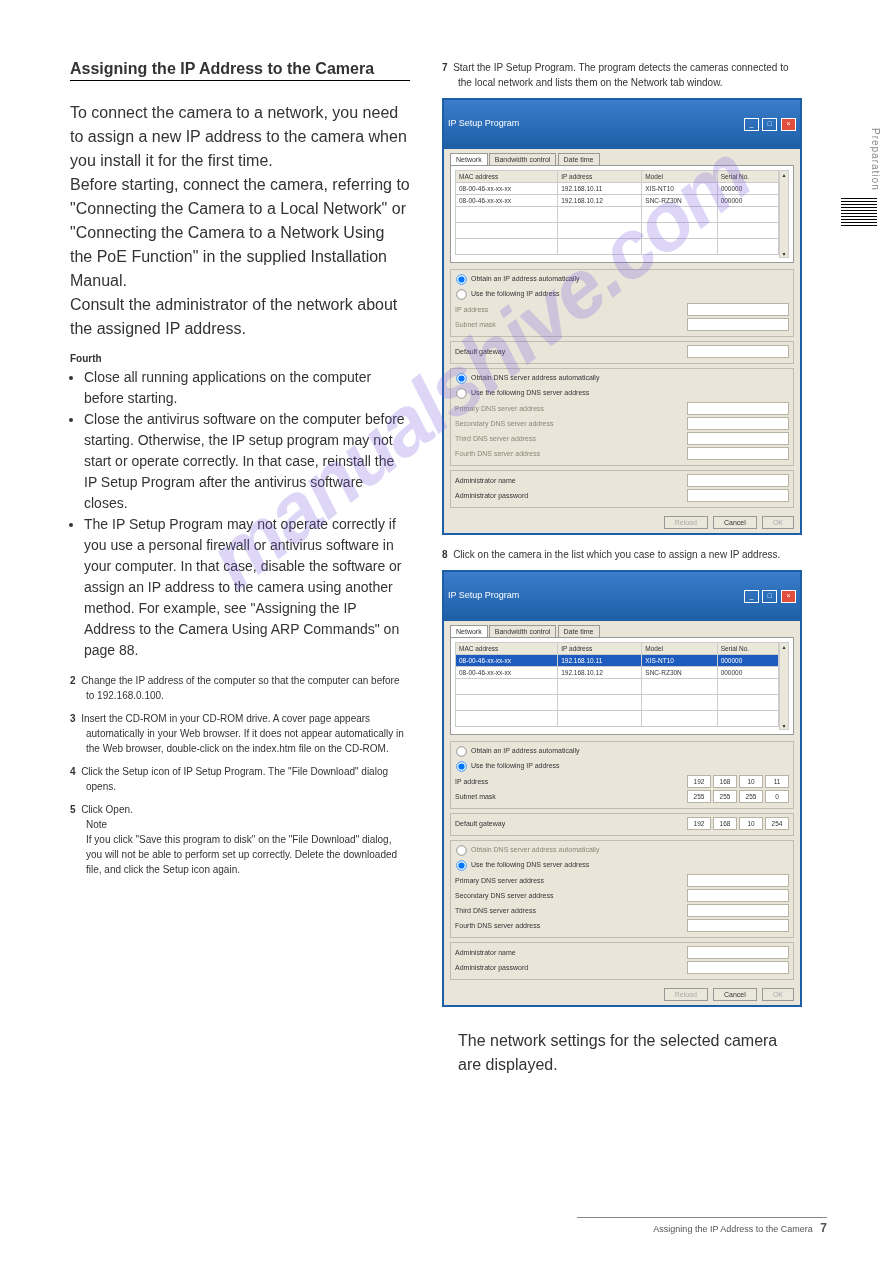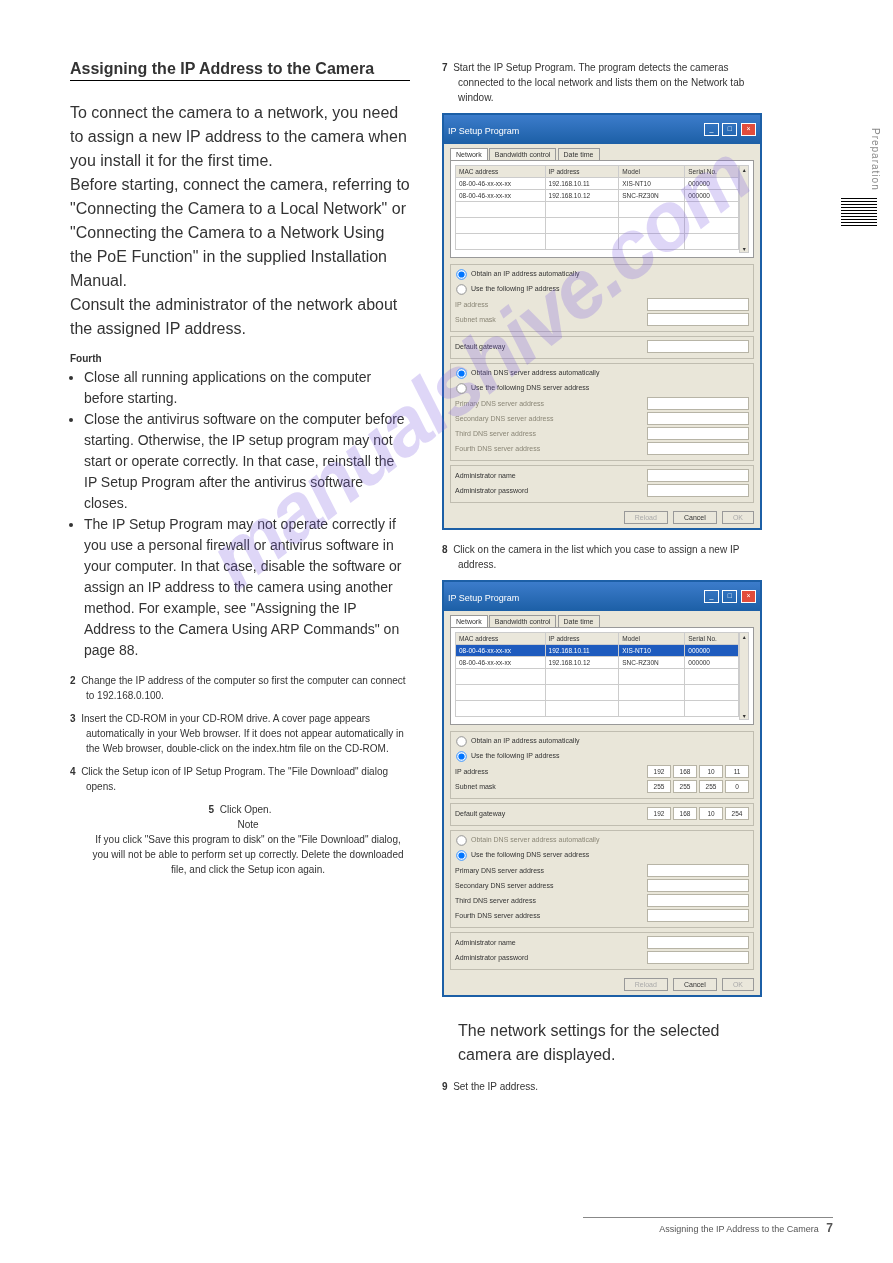--- a/index.html
+++ b/index.html
@@ -1,26 +1,26 @@
 <!DOCTYPE html>
 <html><head>
 <meta charset="utf-8">
 <style>
 body { margin: 0; font-family: Arial, sans-serif; font-size: 10px; color: #333; width: 893px; background: #fff; }
 .page { position: relative; width: 893px; height: 1263px; padding: 60px 58px 40px 70px; box-sizing: border-box; }
 .cols { display: flex; gap: 32px; }
 .left-col { width: 340px; }
-.right-col { width: 320px; }
+.right-col { width: 360px; }
 .heading { font-size: 16px; font-weight: bold; margin-bottom: 2px; }
 .hr { border-bottom: 1px solid #000; margin-bottom: 20px; }
 .body-text { font-size: 16px; line-height: 1.5; margin-bottom: 12px; }
 .note-hd { font-weight: bold; font-size: 10px; margin-bottom: 3px; }
 .step { margin-bottom: 8px; padding-left: 16px; text-indent: -16px; font-size: 10px; line-height: 1.5; }
 .dialog { border: 2px solid #1C5FA6; background: #E9E6D9; font-size: 7.5px; margin-bottom: 12px; }
-.titlebar { background: linear-gradient(#3C7CCB, #1C5FA6); color: #fff; font-size: 9px; padding: 8px 4px; display: flex; justify-content: space-between; align-items: flex-end; }
+.titlebar { background: linear-gradient(#3C7CCB, #1C5FA6); color: #fff; font-size: 9px; padding: 18px 4px; display: flex; justify-content: space-between; align-items: flex-start; }
 .titlebar-btns span { display: inline-block; width: 13px; height: 11px; border: 1px solid #fff; margin-left: 1px; font-size: 7px; text-align: center; line-height: 10px; }
 .close { background: #E24D3C; }
 .tabs { padding: 4px 6px 0; }
 .tab { display: inline-block; border: 1px solid #999; border-bottom: none; background: #E9E6D9; padding: 2px 5px; font-size: 7px; margin-right: -1px; }
 .tab.active { background: #fff; position: relative; z-index: 2; }
 .panel { margin: 0 6px 6px; background: #fff; border: 1px solid #999; padding: 4px; }
 .tbl { width: 100%; border-collapse: collapse; font-size: 6.5px; margin-bottom: 3px; }
 .tbl th, .tbl td { border: 1px solid #ccc; padding: 2px 3px; text-align: left; background: #fff; }
 .tbl th { background: #EAE7DB; font-weight: normal; }
 .tbl tr.sel td { background: #1E5BBE; color: #fff; }
@@ -33,21 +33,21 @@
 .fld label.en { color: #333; }
 .inp { border: 1px solid #B7B4A6; background: #fff; width: 100px; height: 11px; }
 .octets { display: flex; gap: 2px; }
 .octets .oct { width: 22px; height: 11px; border: 1px solid #B7B4A6; background: #fff; font-size: 6.5px; text-align: center; line-height: 11px; }
 .btn-row { text-align: right; padding: 4px 6px; }
 .btn { display: inline-block; border: 1px solid #999; background: #EAE7DB; font-size: 7px; padding: 2px 10px; margin-left: 3px; }
 .btn.dis { color: #aaa; }
 .side-stripes { position: absolute; right: 16px; top: 198px; width: 36px; }
 .side-stripes div { border-top: 1px solid #000; margin-bottom: 2px; }
 .side-label { position: absolute; right: 12px; top: 128px; writing-mode: vertical-rl; font-size: 10px; color: #888; letter-spacing: 1px; }
-.footer { position: absolute; right: 60px; bottom: 28px; font-size: 9px; color: #555; text-align: right; }
+.footer { position: absolute; right: 66px; bottom: 28px; font-size: 9px; color: #555; text-align: right; }
 .footer .line { border-top: 1px solid #888; margin-bottom: 3px; width: 250px; margin-left: auto; }
 .wm { position: absolute; left: 150px; top: 320px; font-size: 82px; font-weight: bold; color: rgba(124, 91, 222, 0.25); transform: rotate(-38deg); pointer-events: none; font-style: italic; letter-spacing: -2px; }
 .tbl-wrap { display: flex; }
 .tbl-scrollbar { width: 8px; border: 1px solid #ccc; background: #EAE7DB; display: flex; flex-direction: column; justify-content: space-between; font-size: 6px; text-align: center; }
 </style>
 </head>
 <body>
 
 <div class="page">
   <div class="side-label">Preparation</div>
@@ -72,24 +72,24 @@
       <div class="hr"></div>
       <div class="body-text" style="white-space: pre-line;">To connect the camera to a network, you need to assign a new IP address to the camera when you install it for the first time.
 Before starting, connect the camera, referring to "Connecting the Camera to a Local Network" or "Connecting the Camera to a Network Using the PoE Function" in the supplied Installation Manual.
 Consult the administrator of the network about the assigned IP address.</div>
       <div class="note-hd">Fourth</div>
       <ul style="margin:0 0 12px 14px; padding:0; font-size:14px; line-height:1.5;">
         <li>Close all running applications on the computer before starting.</li>
         <li>Close the antivirus software on the computer before starting. Otherwise, the IP setup program may not start or operate correctly. In that case, reinstall the IP Setup Program after the antivirus software closes.</li>
         <li>The IP Setup Program may not operate correctly if you use a personal firewall or antivirus software in your computer. In that case, disable the software or assign an IP address to the camera using another method. For example, see "Assigning the IP Address to the Camera Using ARP Commands" on page 88.</li>
       </ul>
-      <div class="step"><b>2</b>&nbsp;&nbsp;<span>Change the IP address of the computer so first the computer can connect to 192.168.0.100.</span></div>
+      <div class="step"><b>2</b>&nbsp;&nbsp;<span>Change the IP address of the computer so that the computer can before to 192.168.0.100.</span></div>
       <div class="step"><b>3</b>&nbsp;&nbsp;<span>Insert the CD-ROM in your CD-ROM drive. A cover page appears automatically in your Web browser. If it does not appear automatically in the Web browser, double-click on the index.htm file on the CD-ROM.</span></div>
       <div class="step"><b>4</b>&nbsp;&nbsp;<span>Click the Setup icon of IP Setup Program. The "File Download" dialog opens.</span></div>
-      <div class="step" style="white-space: pre-line; text-align: center;"><b>5</b>&nbsp;&nbsp;<span>Click Open.
+      <div class="step" style="white-space: pre-line;"><b>5</b>&nbsp;&nbsp;<span>Click Open.
 Note
 If you click "Save this program to disk" on the "File Download" dialog, you will not be able to perform set up correctly. Delete the downloaded file, and click the Setup icon again.</span></div>
     </div>
 
     <div class="right-col">
       <div class="step"><b>7</b>&nbsp;&nbsp;<span>Start the IP Setup Program. The program detects the cameras connected to the local network and lists them on the Network tab window.</span></div>
 
       <div class="dialog">
         <div class="titlebar">
           <span>IP Setup Program</span>
@@ -335,21 +335,20 @@
             </div>
         </div>
         <div class="btn-row">
           <span class="btn dis">Reload</span>
           <span class="btn">Cancel</span>
           <span class="btn dis">OK</span>
         </div>
       </div>
 
       <div class="body-text" style="padding-left:16px;margin-top:22px;">The network settings for the selected camera are displayed.</div>
-      <div class="step"><b>9</b>&nbsp;&nbsp;<span>Set the IP address.</span></div>
     </div>
   </div>
 
   <div class="footer">
     <div class="line"></div>
     <span>Assigning the IP Address to the Camera</span>&nbsp;&nbsp;&nbsp;<b style="font-size:12px;">7</b>
   </div>
 </div>
 
 </body></html>

